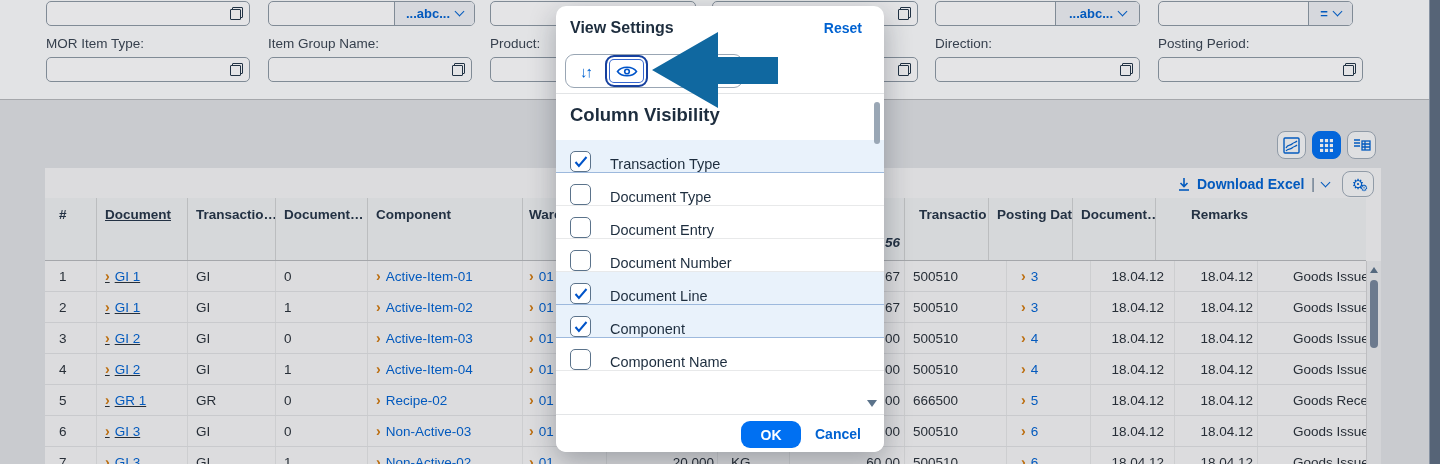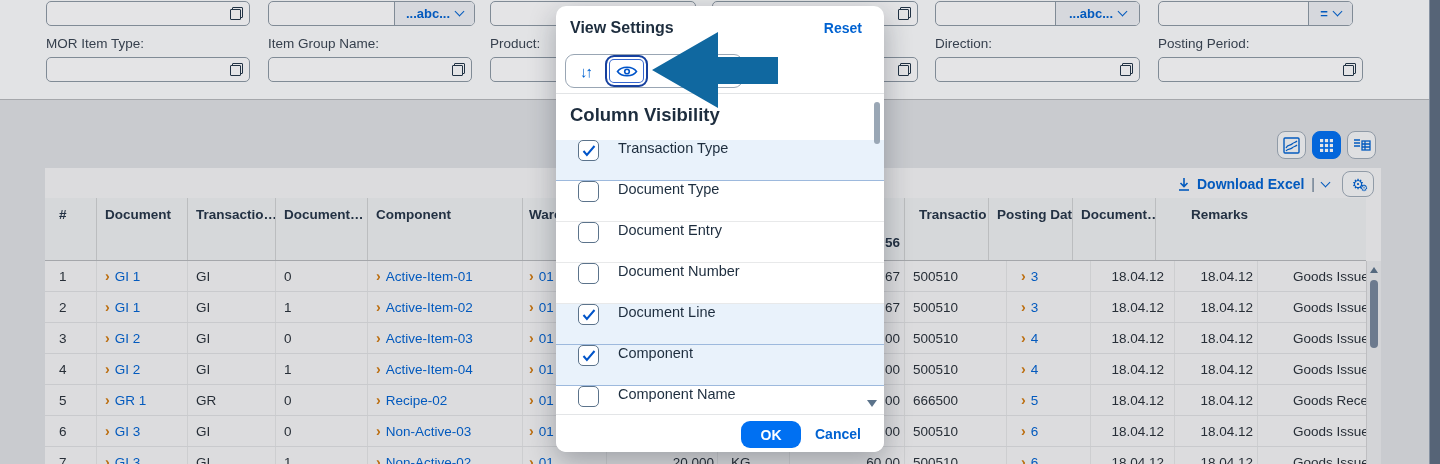--- a/index.html
+++ b/index.html
@@ -29,28 +29,28 @@
   .dl { display:flex; align-items:center; gap:6px; cursor:pointer; }
   .dl-label { color:#0062d1; font-size:14px; font-weight:600; }
   .dl-sep { color:#5b738b; font-size:14px; }
   .gearbtn { width:32px; height:26px; border:1px solid #9fabb8; border-radius:8px; background:#f7f8f9; display:flex; align-items:center; justify-content:center; cursor:pointer; position:relative; }
   .gearbtn .g1 { color:#0062d1; font-size:14px; line-height:1; }
   .gearbtn .g2 { position:absolute; right:5px; bottom:3px; color:#0062d1; font-size:9px; line-height:1; }
 
   .thead { position:absolute; left:0; top:30px; width:1321px; height:63px; background:#eef0f1; border-bottom:1px solid #b6b9bc; display:flex; }
   .th { border-right:1px solid #cfd1d3; padding:9px 4px 0 8px; font-size:13.5px; font-weight:700; color:#243447; white-space:nowrap; overflow:hidden; position:relative; }
   .th:last-child { border-right:none; }
-  .th .h2 { position:absolute; right:4px; top:37px; font-weight:700; }
+  .th .h2 { position:absolute; right:4px; top:37px; font-weight:700;font-style:italic; }
   .tbody { position:absolute; left:0; top:93px; width:1321px; }
   .tr { display:flex; height:31px; border-bottom:1px solid #dfe0e2; background:#f4f4f5; }
   .td { border-right:1px solid #e3e4e6; font-size:13.5px; display:flex; align-items:center; padding-left:8px; white-space:nowrap; overflow:hidden; color:#29313a; }
   .td:last-child { border-right:none; }
   .linkcell .lnk { color:#0062d1; cursor:pointer; }
   .chv:before { content:"›"; color:#d0790f; font-weight:700; margin-right:5px; font-size:14px; }
-  .c0{width:52px;padding-left:14px;} .c1{width:91px;} .c2{width:88px;} .c3{width:92px;}
+  .c0{width:52px;padding-left:14px;} .c1{width:91px;text-decoration:underline;} .c2{width:88px;} .c3{width:92px;}
   .c4{width:155px;} .c5{width:84px;padding-left:6px;} .c6{width:111px;justify-content:flex-end;padding-right:3px;}
   .c7{width:72px;padding-left:13px;} .c8{width:115px;justify-content:flex-end;padding-right:4px;}
   .c9{width:102px;} .c10{width:84px;padding-left:14px;} .c11{width:84px;justify-content:flex-end;padding-right:10px;}
   .c12{width:83px;justify-content:flex-end;padding-right:4px;} .c13{width:108px;padding-left:35px;}
   .th.c6,.th.c8,.th.c11,.th.c12{justify-content:flex-start;display:block;}
 
   .vscroll { position:absolute; right:0; top:93px; bottom:0; width:15px; background:#eaebed; border-left:1px solid #d2d3d5; }
   .vscroll .up { position:absolute; left:3px; top:6px; width:0; height:0; border-left:4.5px solid transparent; border-right:4.5px solid transparent; border-bottom:6px solid #5b738b; }
   .vscroll .thumb { position:absolute; left:3px; top:19px; width:8px; height:68px; background:#76869c; border-radius:4px; }
 
@@ -61,21 +61,21 @@
   .dialog { position:absolute; left:556px; top:6px; width:328px; height:446px; background:#fff; border-radius:10px; box-shadow:0 10px 28px rgba(15,25,40,0.3); z-index:60; overflow:hidden; }
   .vs-title { position:absolute; left:14px; top:13px; font-size:16px; font-weight:700; color:#1d2d3e; }
   .vs-reset { position:absolute; right:22px; top:14px; font-size:14px; font-weight:600; color:#0062d1; cursor:pointer; }
   .vs-seg { position:absolute; left:9px; top:48px; width:178px; height:34px; border:1px solid #99a6b4; border-radius:9px; background:#fff; }
   .sortbtn { position:absolute; left:0; top:0; width:39px; height:32px; display:flex; align-items:center; justify-content:center; color:#0062d1; font-size:15px; font-weight:700; letter-spacing:-2px; cursor:pointer; }
   .eyebtn { position:absolute; left:39px; top:0; width:43px; height:32px; border:2px solid #16409e; border-radius:9px; background:#fff; box-shadow:inset 0 0 0 2px #fff, inset 0 0 0 3px #3566cf; display:flex; align-items:center; justify-content:center; cursor:pointer; }
   .fltbtn { position:absolute; left:95px; top:4px; width:40px; height:24px; display:flex; align-items:center; justify-content:center; cursor:pointer; }
   .vs-div { position:absolute; left:0; top:87px; width:100%; border-top:1px solid #e2e4e6; }
   .vs-section { position:absolute; left:14px; top:98px; font-size:18.5px; font-weight:700; color:#1d2d3e; }
   .vs-list { position:absolute; left:0; top:134px; width:328px; height:274px; overflow:hidden; }
-  .vs-item { height:41px; display:flex; align-items:flex-start; gap:19px; padding-left:22px; border-bottom:1px solid #e8e9ea; background:#fff; cursor:pointer; }
+  .vs-item { height:33px; display:flex; align-items:flex-end; gap:19px; padding-left:14px; border-bottom:1px solid #e8e9ea; background:#fff; cursor:pointer; }
   .vs-item.sel { background:#e9f2fb; border-bottom:1px solid #9db9dd; }
   .cb { width:21px; height:21px; border:1.5px solid #5b738b; border-radius:5px; background:#fff; display:flex; align-items:center; justify-content:center; flex:none; }
   .vs-item:not(.checked) .ck { display:none; }
   .vs-label { font-size:14.5px; color:#1d2d3e; }
   .dlg-thumb { position:absolute; right:4px; top:96px; width:6px; height:42px; background:#9aa7b5; border-radius:3px; z-index:5; }
   .dlg-down { position:absolute; right:7px; top:394px; width:0; height:0; border-left:5px solid transparent; border-right:5px solid transparent; border-top:7px solid #5b738b; z-index:5; }
   .vs-footer { position:absolute; left:0; bottom:0; width:100%; height:38px; border-top:1px solid #e3e5e7; background:#fff; }
   .okbtn { position:absolute; left:185px; top:6px; width:60px; height:27px; background:#0070f2; color:#fff; border:none; border-radius:9px; font-size:14px; font-weight:700; font-family:inherit; cursor:pointer; }
   .cancel { position:absolute; left:259px; top:6px; line-height:27px; color:#0062d1; font-size:14px; font-weight:700; cursor:pointer; }
   .pointer-arrow { position:absolute; left:640px; top:20px; z-index:80; }

